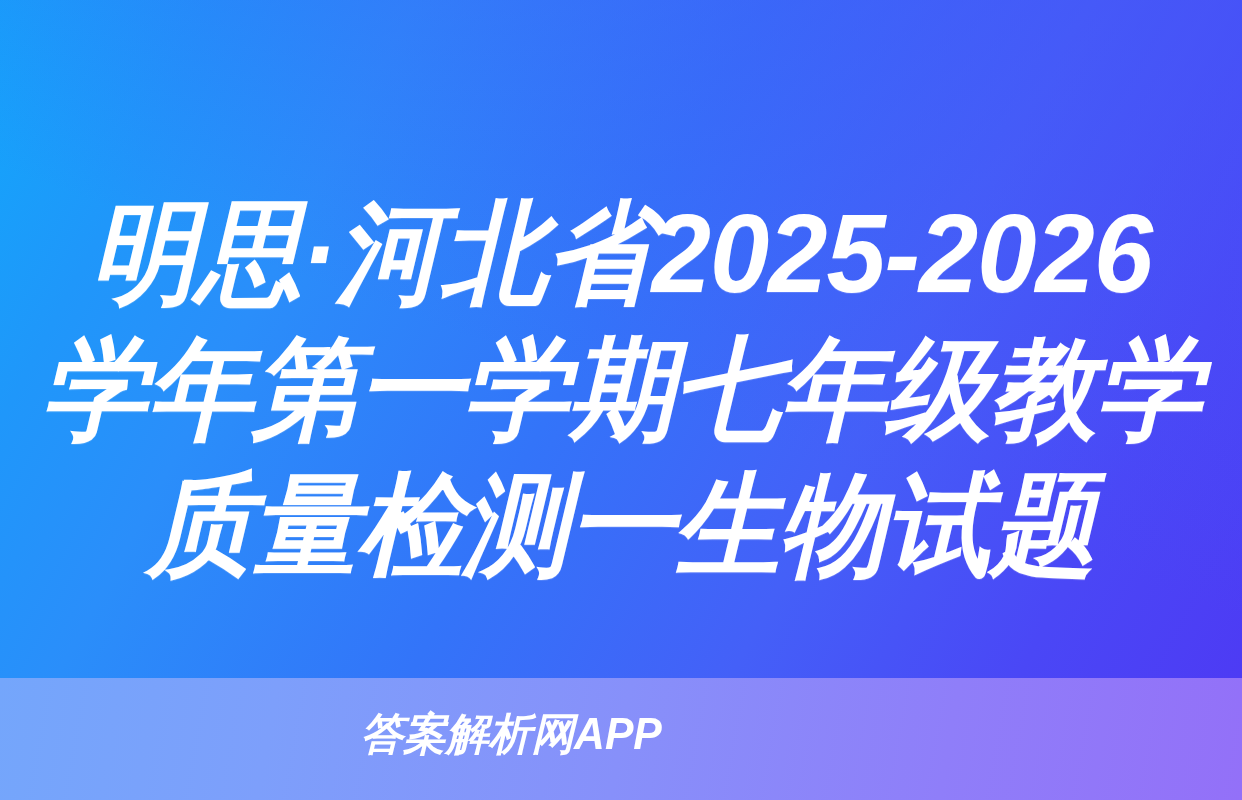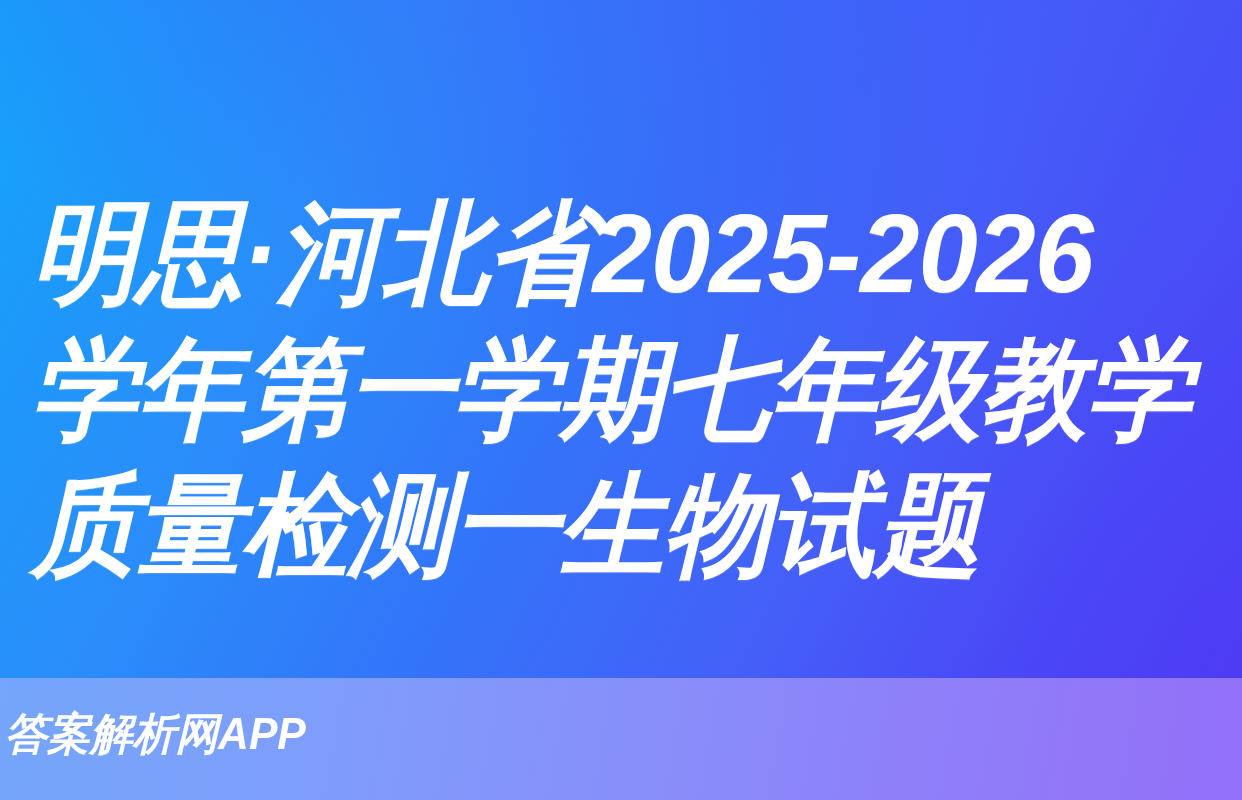--- a/index.html
+++ b/index.html
@@ -57,20 +57,21 @@
       #9370f8 100%);
   }
 
   
   .title-block {
     position:absolute;
     left:0;
     top:186px;
     width:1242px;
     z-index:3;
+    text-align:center;
     pointer-events:none;
   }
   .title-line {
     display:block;
     color:#ffffff;
     font-size:112px;
     line-height:136px;
     font-weight:700;
     font-style:italic;
     letter-spacing:-1px;
@@ -79,21 +80,21 @@
     text-shadow:0 1px 0 rgba(255,255,255,.15);
   }
 
   
   .watermark {
     position:absolute;
     left:0;
     top:706px;
     width:1023px;
     z-index:4;
-    text-align:left;
+    text-align:center;
   }
   .watermark-text {
     display:inline-block;
     color:#ffffff;
     font-size:44px;
     line-height:56px;
     font-weight:700;
     font-style:italic;
     letter-spacing:0px;
     white-space:nowrap;

